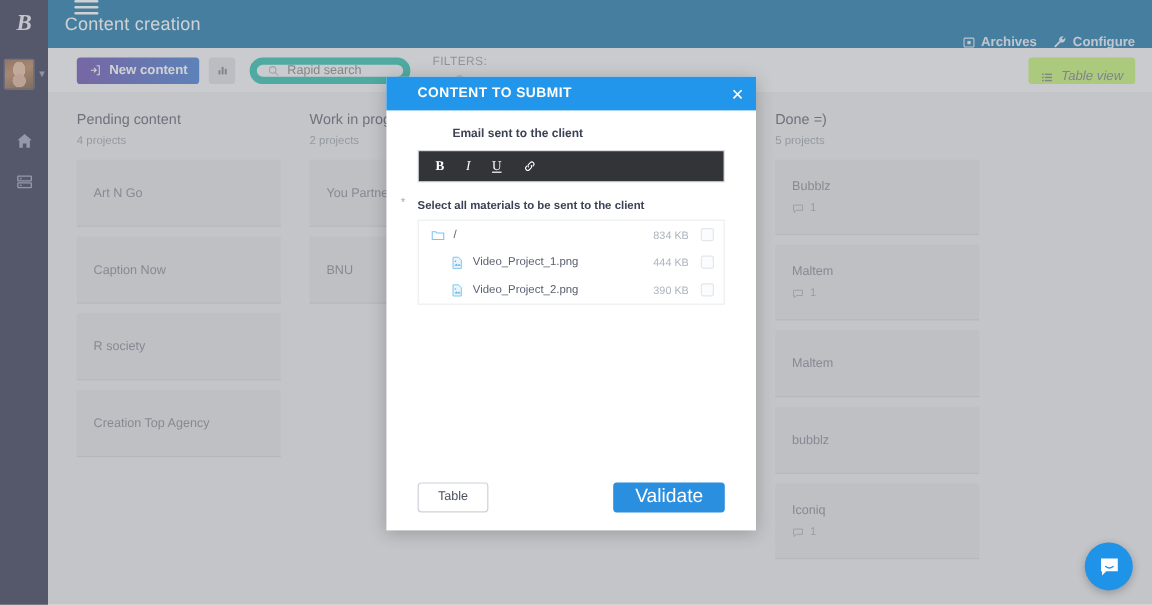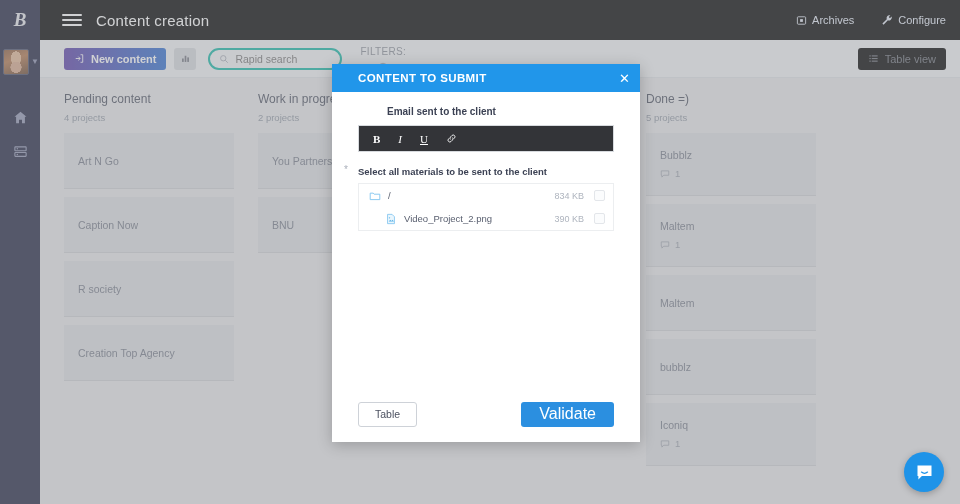--- a/index.html
+++ b/index.html
@@ -36,61 +36,62 @@
   .rail-chev { color: #8a8fae; font-size: 8px; line-height: 1; }
   .rail-icon {
     height: 34px; display: flex; align-items: center; justify-content: center;
     color: #9398b5;
   }
   .rail-icon.sp { margin-top: 16px; }
 
   
   .header {
     position: absolute; left: 40px; top: 0; width: 920px; height: 40px;
-    background: #000000; display: flex; align-items: center; z-index: 4;
+    background: #0369a1; display: flex; z-index: 4;
     color: #fff;
+    flex-direction: column;
   }
   .burger { width: 20px; margin-left: 22px; display: flex; flex-direction: column; gap: 3px; }
   .burger i { display: block; height: 2px; background: #fff; border-radius: 1px; }
   .header-title { margin-left: 14px; font-size: 15px; letter-spacing: .2px; }
-  .header-right { margin-left: auto; margin-right: 14px; display: flex; align-items: center; gap: 27px; }
+  .header-right { margin-left: auto; margin-right: 14px; display: flex; align-items: center; gap: 13px; font-weight: bold; }
   .hdr-item { display: flex; align-items: center; gap: 5px; font-size: 11px; color: #e4eaf6; }
 
   
   .toolbar {
     position: absolute; left: 40px; top: 40px; width: 920px; height: 38px;
     background: #f3f4f6; border-bottom: 1px solid #e1e3e7;
     display: flex; align-items: center; z-index: 3;
   }
   .btn-new {
     margin-left: 24px; height: 22px; padding: 0 10px; border-radius: 3px;
     background: linear-gradient(90deg, #5b3fa8 0%, #2f6fd0 100%);
     color: #fff; font-size: 11px; font-weight: bold;
     display: flex; align-items: center; gap: 6px; border: none;
   }
   .btn-chart {
     margin-left: 8px; width: 22px; height: 22px; border-radius: 3px;
     background: #d8dadf; display: flex; align-items: center; justify-content: center;
     color: #71757e;
   }
   .search {
-    margin-left: 12px; width: 134px; height: 22px; border: 2px solid #14b8a6;
+    margin-left: 12px; width: 134px; height: 22px; border: 6px solid #14b8a6;
     border-radius: 11px; background: #f3f4f6;
     display: flex; align-items: center; padding: 0 9px; gap: 6px;
   }
   .search input {
     border: none; background: transparent; outline: none;
     font-size: 10.5px; color: #9aa0ab; font-family: inherit; width: 100%;
   }
   .filters { margin-left: 18px; display: flex; align-items: center; gap: 5px;
     font-size: 10px; color: #8a9099; letter-spacing: .3px; flex-direction: column; }
   .btn-table {
     margin-left: auto; margin-right: 14px; height: 22px; padding: 0 10px;
-    border-radius: 3px; background: #000000; color: #6e727b;
-    font-size: 11px; display: flex; align-items: center; gap: 6px; border: none;
+    border-radius: 3px; background: #bef264; color: #6e727b;
+    font-size: 11px; display: flex; align-items: flex-end; gap: 6px; border: none; font-style: italic;
   }
 
   
   .board {
     position: absolute; left: 40px; top: 78px; width: 920px; height: 426px;
     background: #e9eaec; display: flex; padding: 14px 12px 0 24px; gap: 24px; z-index: 2;
   }
   .col { width: 170px; flex: 0 0 170px; }
   .col-title { font-size: 12px; color: #4c5160; margin-bottom: 6px; }
   .col-count { font-size: 9.5px; color: #9299a4; margin-bottom: 10px; }
@@ -103,21 +104,21 @@
   .card-meta { display: flex; align-items: center; gap: 5px; font-size: 9.5px; color: #9aa0ab; }
 
   
   .overlay {
     position: absolute; left: 0; top: 0; width: 960px; height: 504px;
     background: rgba(150,152,158,.45); z-index: 10;
   }
 
   
   .modal {
-    position: absolute; left: 332px; top: 64px; width: 308px; height: 378px;
+    position: absolute; left: 322px; top: 64px; width: 308px; height: 378px;
     background: #fff; z-index: 20; box-shadow: 0 3px 14px rgba(0,0,0,.22);
     display: flex; flex-direction: column;
   }
   .modal-head {
     height: 28px; background: #2196ea; display: flex; align-items: center;
     padding: 0 10px 0 26px; color: #fff;
   }
   .modal-title { font-size: 11.5px; font-weight: bold; letter-spacing: .4px; }
   .modal-close { margin-left: auto; font-size: 13px; line-height: 1; cursor: pointer; }
   .modal-body { flex: 1; padding: 14px 26px 0 26px; position: relative; }
@@ -396,20 +397,32 @@
             <span class="file-check"></span>
           </div>
           <div class="file-row indent">
             <span style="margin-right:7px;display:flex;">
               <svg width="12" height="12" viewBox="0 0 16 16" fill="none" stroke="#7fc4ef" stroke-width="1.1">
                 <path d="M3.4 1.8h6l3.2 3.2v9.2H3.4z" fill="#eaf6fd"></path>
                 <path d="M4.9 11.4 7 8.9l1.6 1.8 1.4-1.6 2 2.3z" fill="#5bb3e8" stroke="none"></path>
                 <circle cx="6" cy="6.4" r=".9" fill="#5bb3e8" stroke="none"></circle>
               </svg>
             </span>
+            <span class="file-name">Video_Project_1.png</span>
+            <span class="file-size">444 KB</span>
+            <span class="file-check"></span>
+          </div>
+          <div class="file-row indent">
+            <span style="margin-right:7px;display:flex;">
+              <svg width="12" height="12" viewBox="0 0 16 16" fill="none" stroke="#7fc4ef" stroke-width="1.1">
+                <path d="M3.4 1.8h6l3.2 3.2v9.2H3.4z" fill="#eaf6fd"></path>
+                <path d="M4.9 11.4 7 8.9l1.6 1.8 1.4-1.6 2 2.3z" fill="#5bb3e8" stroke="none"></path>
+                <circle cx="6" cy="6.4" r=".9" fill="#5bb3e8" stroke="none"></circle>
+              </svg>
+            </span>
             <span class="file-name">Video_Project_2.png</span>
             <span class="file-size">390 KB</span>
             <span class="file-check"></span>
           </div>
         </div>
     </div>
     <div class="modal-foot">
       <button class="btn-cancel">Table</button>
       <button class="btn-validate">Validate</button>
     </div>

